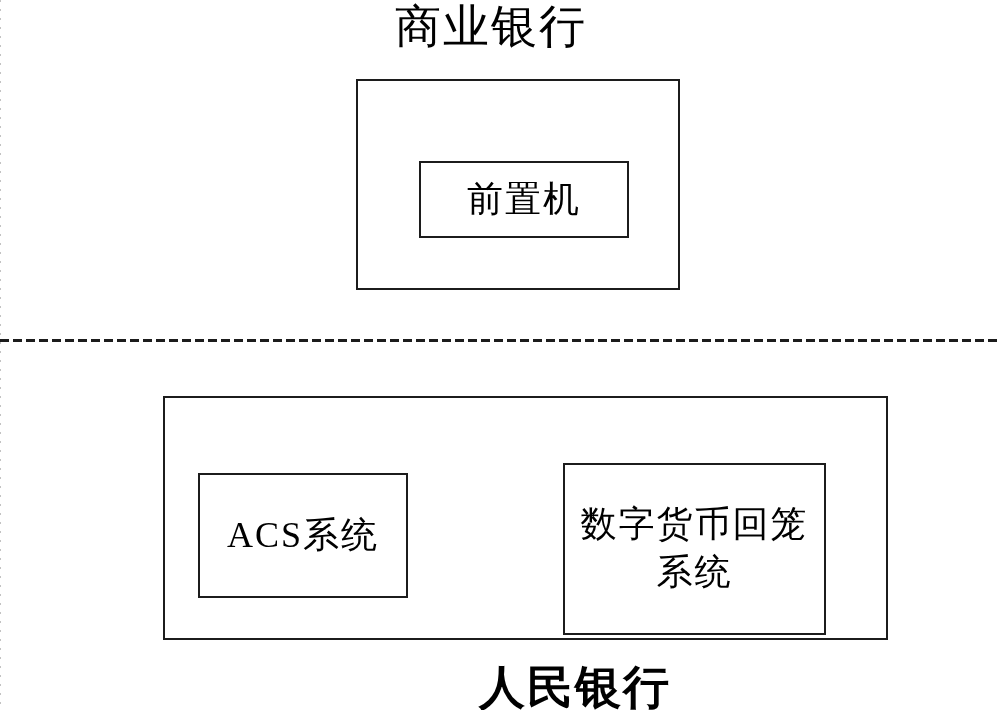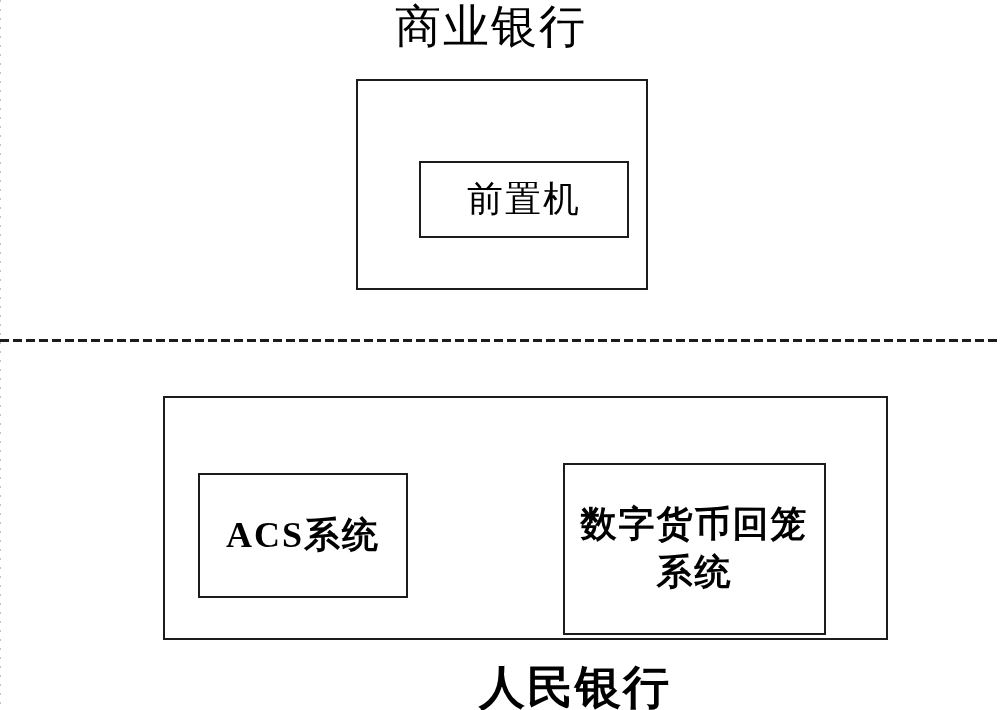--- a/index.html
+++ b/index.html
@@ -42,23 +42,23 @@
     white-space: nowrap;
   }
   .top-label { left: 491px; top: 1px; }
   .bottom-label { left: 575px; top: 662px; font-weight: bold; }
 
   .box {
     position: absolute;
     border: 2px solid var(--line);
     background: var(--bg);
   }
-  .top-outer   { left: 356px; top: 79px;  width: 292px; height: 211px; padding-left: 36px; }
+  .top-outer   { left: 356px; top: 79px;  width: 324px; height: 211px; padding-left: 36px; }
   .fep-box     { left: 61px;  top: 80px;  width: 210px; height: 77px;  }
-  .bottom-outer{ left: 163px; top: 396px; width: 725px; height: 244px; font-weight: bold; }
+  .bottom-outer{ left: 163px; top: 396px; width: 725px; height: 244px; }
   .acs-box     { left: 33px;  top: 75px;  width: 210px; height: 125px; }
   .recall-box  { left: 398px; top: 65px;  width: 263px; height: 172px; }
 
   .inner-box {
     display: flex;
     align-items: center;
     justify-content: center;
     text-align: center;
   }
   .box-label {

